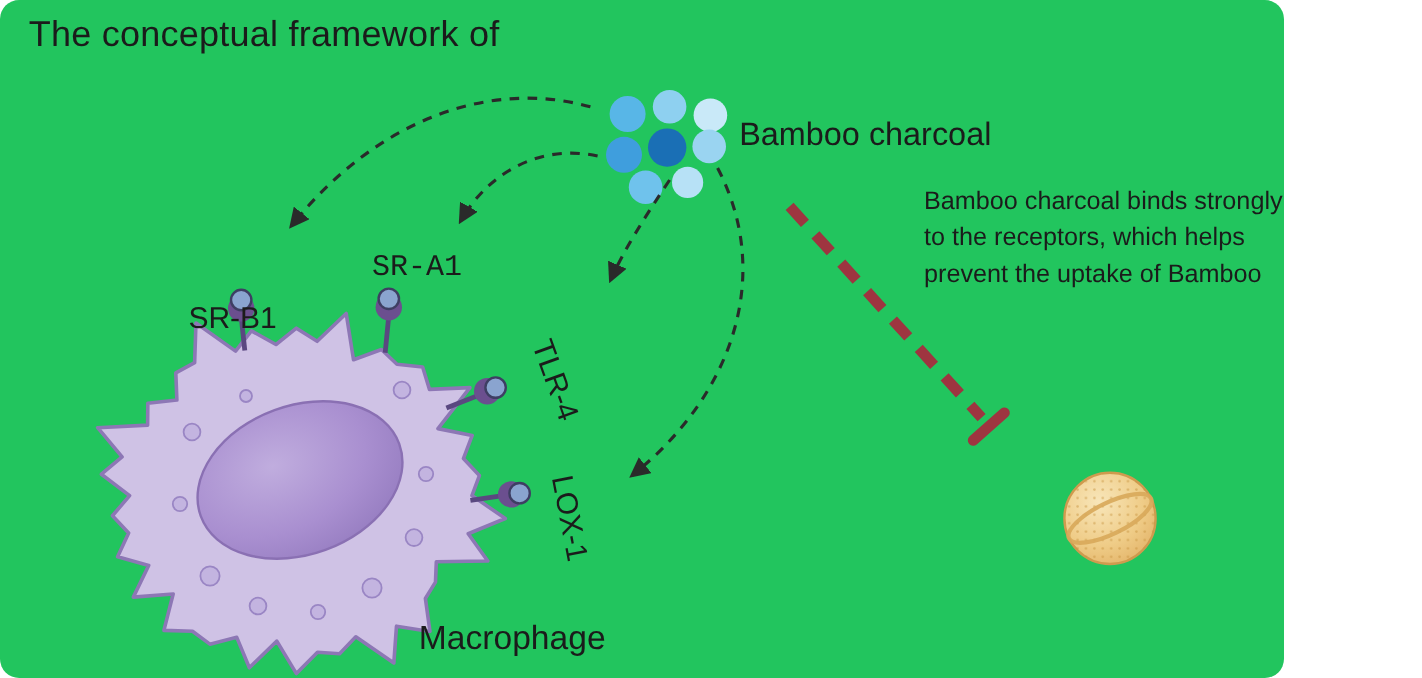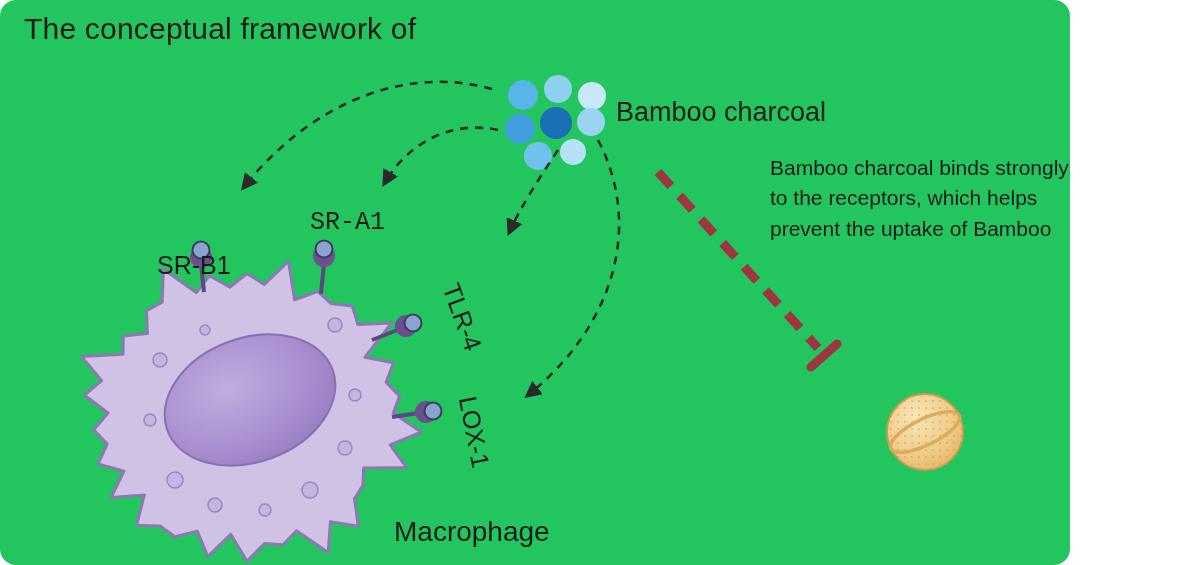--- a/index.html
+++ b/index.html
@@ -9,21 +9,21 @@
   .title{left:24px;top:10px;font-size:30px;line-height:1.28;font-weight:500;letter-spacing:.2px;}
   .bamboo-label{left:616px;top:97px;font-size:27px;}
   .desc{left:770px;top:153px;width:400px;font-size:21px;line-height:1.45;white-space:normal;}
   .oxldl-label{left:886px;top:327px;font-size:31px;}
   .receptor-label{font-size:25px;}
   .srb1{left:157px;top:203px;margin-top:48px;}
   .sra1{left:310px;top:208px;font-family:Liberation Mono, monospace;}
   .rot{transform-origin:center;}
   .tlr4{left:462px;top:317px;transform:translate(-50%,-50%) rotate(70deg);}
   .lox1{left:474px;top:432px;transform:translate(-50%,-50%) rotate(79deg);}
-  .macro-label{left:349px;top:516px;font-size:28px;margin-left:45px;}
+  .macro-label{left:349px;top:516px;font-size:28px;}
 </style>
 </head>
 <body>
 
 <div class="canvas">
 
   <svg width="1185" height="565" viewBox="0 0 1185 565">
     <defs>
       <marker id="arrowhead" viewBox="0 0 10 10" refX="8" refY="5" markerWidth="6.5" markerHeight="6.5" orient="auto-start-reverse">
         <path d="M0,0 L10,5 L0,10 z" fill="#2a2a2a"></path>

